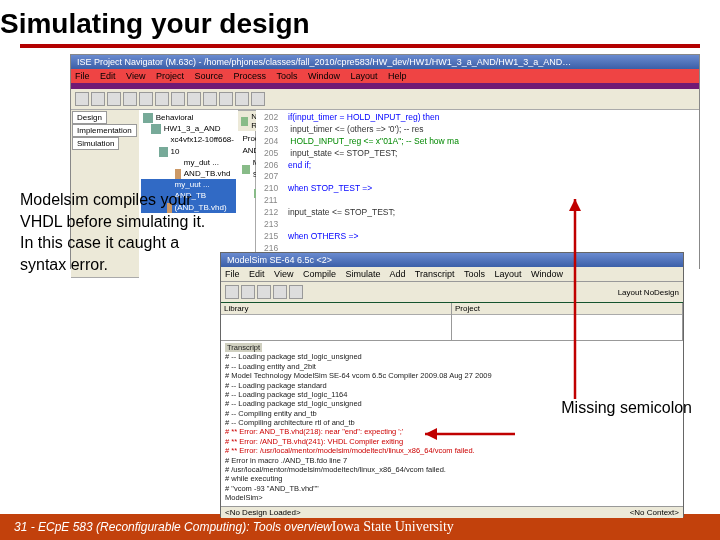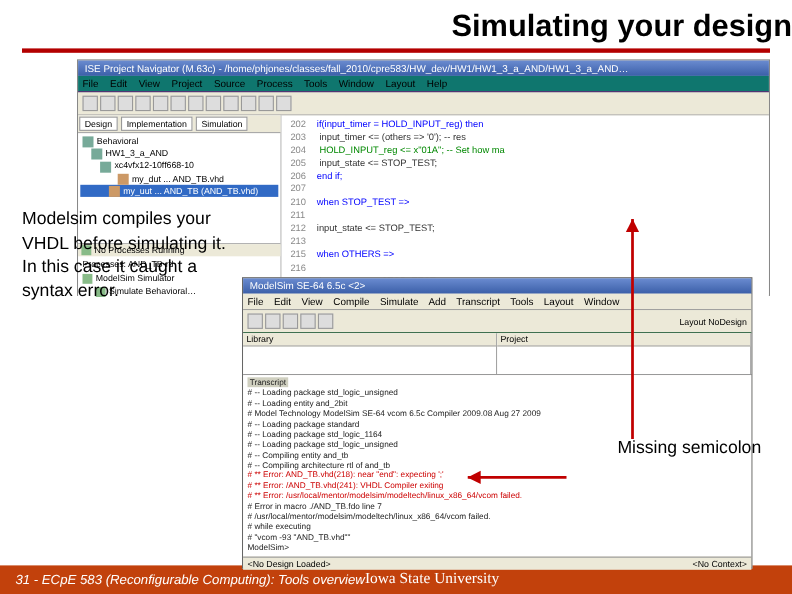--- a/index.html
+++ b/index.html
@@ -1,29 +1,29 @@
 <!DOCTYPE html>
 <html><head>
 <meta charset="utf-8">
 <style>
 *{margin:0;padding:0;box-sizing:border-box;font-family:Arial,sans-serif}
 body{width:720px;height:540px;background:#fff;position:relative;overflow:hidden}
-.slide-title{font-size:28px;font-weight:bold;text-align:right;padding:8px 0 4px}
+.slide-title{font-size:28px;font-weight:bold;text-align:left;padding:8px 0 4px}
 .title-underline{height:4px;background:#b30000;margin:0 20px 6px}
 .content-area{position:relative;height:440px}
 .annotation-left{position:absolute;left:20px;top:135px;font-size:16px;line-height:1.35;z-index:5}
 .annotation-right{position:absolute;right:28px;top:345px;font-size:16px;z-index:5}
 .ise-window{position:absolute;left:70px;top:0;width:630px;height:215px;border:1px solid #888;background:#eceae3;font-size:9px}
 .ise-title{background:linear-gradient(#6a8bd0,#3b5fa8);color:#fff;padding:2px 6px;font-size:9px}
-.ise-menubar{background:#0f766e;padding:2px 4px;border-bottom:1px solid #701a75}
+.ise-menubar{background:#ef4444;padding:2px 4px;border-bottom:6px solid #701a75}
 .ise-menubar span{margin-right:8px}
 .ise-toolbar{background:#ece9d8;padding:3px 4px;border-bottom:1px solid #aaa;display:flex;gap:2px}
 .tb-btn{width:14px;height:14px;background:#ddd;border:1px solid #999}
 .ise-body{display:flex;height:168px}
-.ise-left{width:185px;border-right:1px solid #aaa;background:#fff;display:flex;flex-direction:column}
+.ise-left{width:185px;border-right:1px solid #aaa;background:#fff;display:flex;flex-direction:row}
 .panel-tabs{background:#ece9d8;border-bottom:1px solid #aaa;padding:1px;font-size:8px}
 .panel-tabs span{display:inline-block;padding:1px 4px;border:1px solid #999;background:#fff;margin-right:1px}
 .hier{flex:1;padding:2px;font-size:8px;line-height:1.4}
 .hier-row{display:flex;align-items:flex-end;padding:0 2px}
 .hier-row.sel{background:#316ac5;color:#fff}
 .hi{width:10px;height:10px;background:#7a9;margin-right:3px;display:inline-block}
 .hi.v{background:#c96}
 .proc-panel{border-top:1px solid #aaa;font-size:8px}
 .proc-head{background:#ece9d8;padding:1px 3px;display:flex;align-items:center;gap:3px}
 .proc-body{padding:2px 4px;line-height:1.5}

